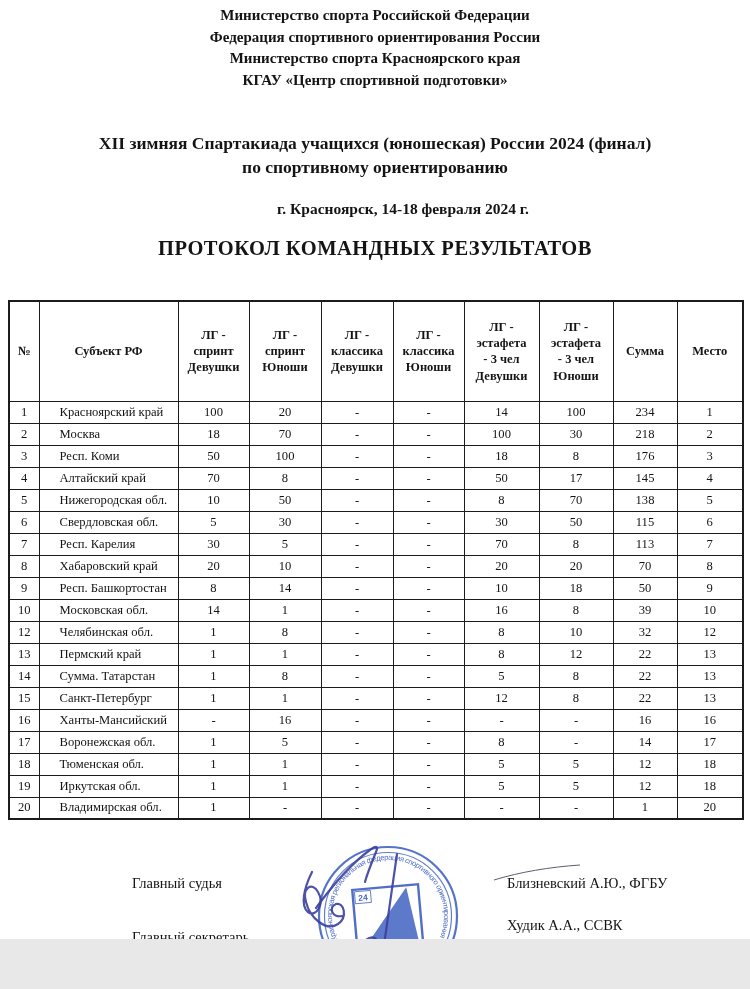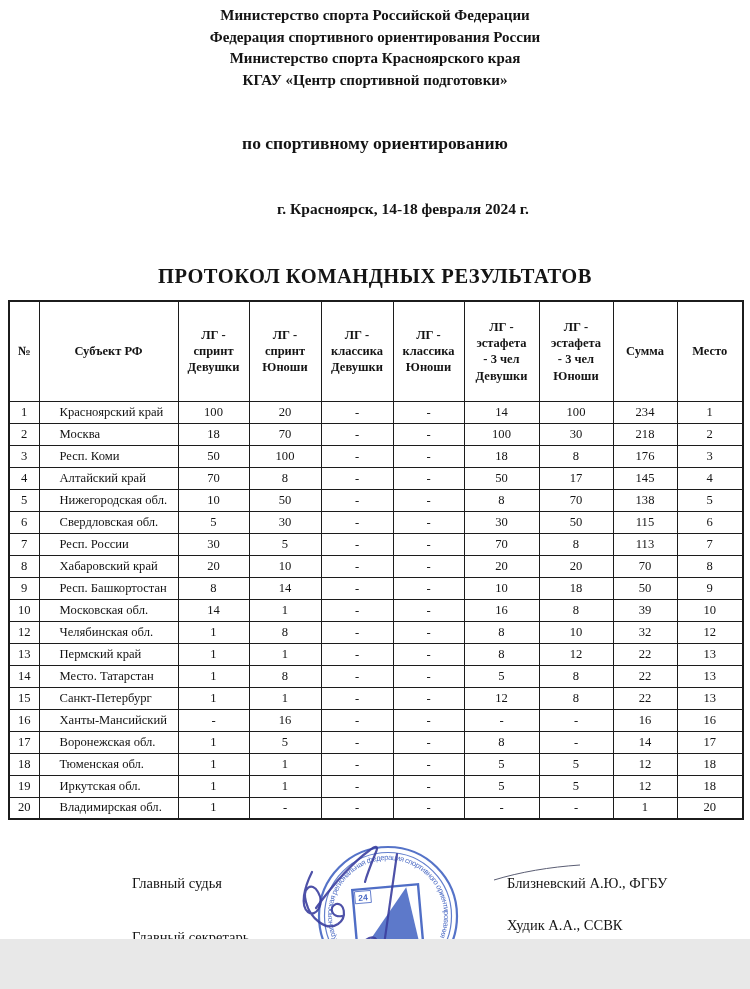--- a/index.html
+++ b/index.html
@@ -42,21 +42,20 @@
     margin-left: 28px;
   }
   .protocol-heading {
     position: absolute;
     top: 237px; left: 0;
     width: 100%;
     text-align: center;
     font-weight: bold;
     font-size: 20.5px;
     letter-spacing: 0.5px;
-    margin-top: 28px;
   }
   table.results {
     position: absolute;
     top: 300px; left: 8px;
     width: 734px;
     border-collapse: collapse;
     table-layout: fixed;
     border: 2px solid #1c1c1c;
   }
   table.results th, table.results td {
@@ -102,20 +101,21 @@
 <div class="page">
 
   <div class="org-header">
     <div>Министерство спорта Российской Федерации</div>
     <div>Федерация спортивного ориентирования России</div>
     <div>Министерство спорта Красноярского края</div>
     <div>КГАУ «Центр спортивной подготовки»</div>
   </div>
 
   <div class="title-block">
+    <div>XII зимняя Спартакиада учащихся (юношеская) России 2024 (финал)</div>
     <div>по спортивному ориентированию</div>
   </div>
 
   <div class="venue-line">г. Красноярск, 14-18 февраля 2024 г.</div>
 
   <div class="protocol-heading">ПРОТОКОЛ КОМАНДНЫХ РЕЗУЛЬТАТОВ</div>
 
   <table class="results">
     <colgroup>
       <col style="width:30px">
@@ -225,21 +225,21 @@
           <td>30</td>
           <td>-</td>
           <td>-</td>
           <td>30</td>
           <td>50</td>
           <td>115</td>
           <td>6</td>
         </tr>
         <tr>
           <td>7</td>
-          <td class="region">Респ. России</td>
+          <td class="region">Респ. Карелия</td>
           <td>30</td>
           <td>5</td>
           <td>-</td>
           <td>-</td>
           <td>70</td>
           <td>8</td>
           <td>113</td>
           <td>7</td>
         </tr>
         <tr>
@@ -297,21 +297,21 @@
           <td>1</td>
           <td>-</td>
           <td>-</td>
           <td>8</td>
           <td>12</td>
           <td>22</td>
           <td>13</td>
         </tr>
         <tr>
           <td>14</td>
-          <td class="region">Место. Татарстан</td>
+          <td class="region">Сумма. Татарстан</td>
           <td>1</td>
           <td>8</td>
           <td>-</td>
           <td>-</td>
           <td>5</td>
           <td>8</td>
           <td>22</td>
           <td>13</td>
         </tr>
         <tr>

